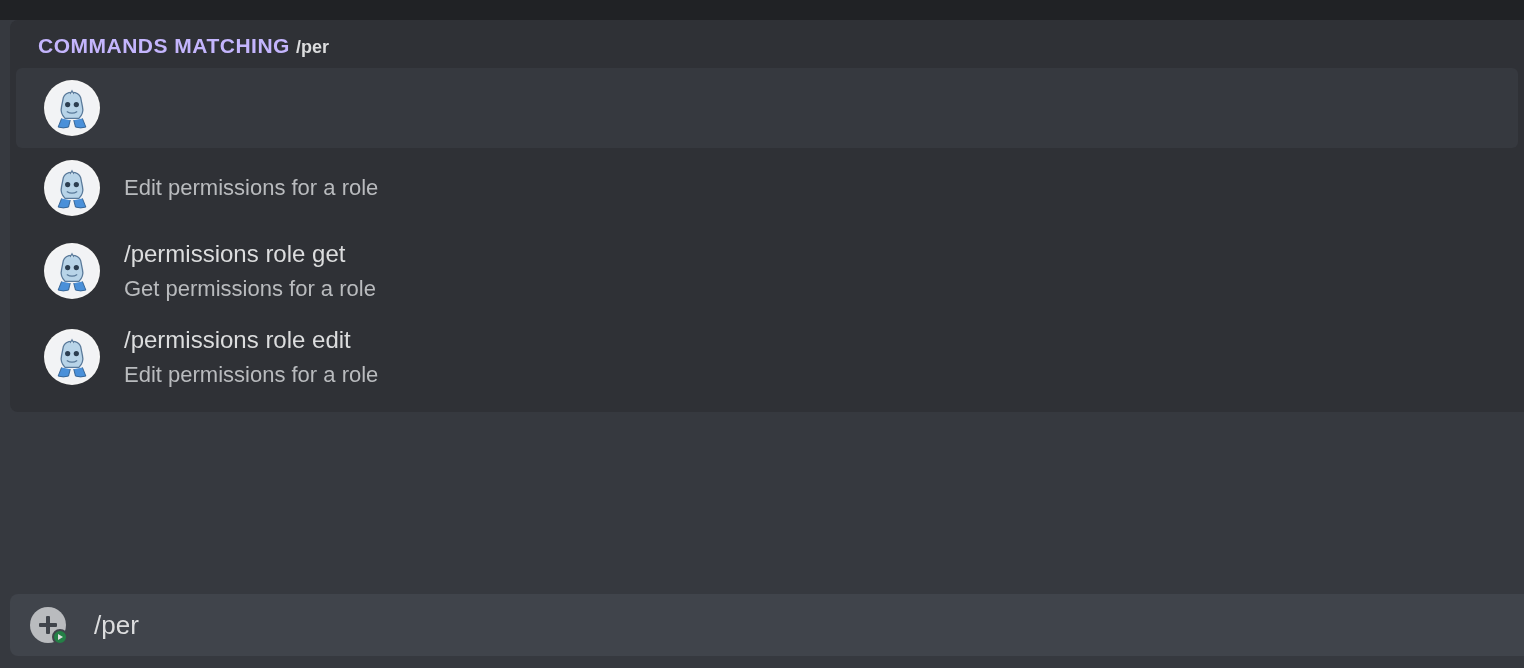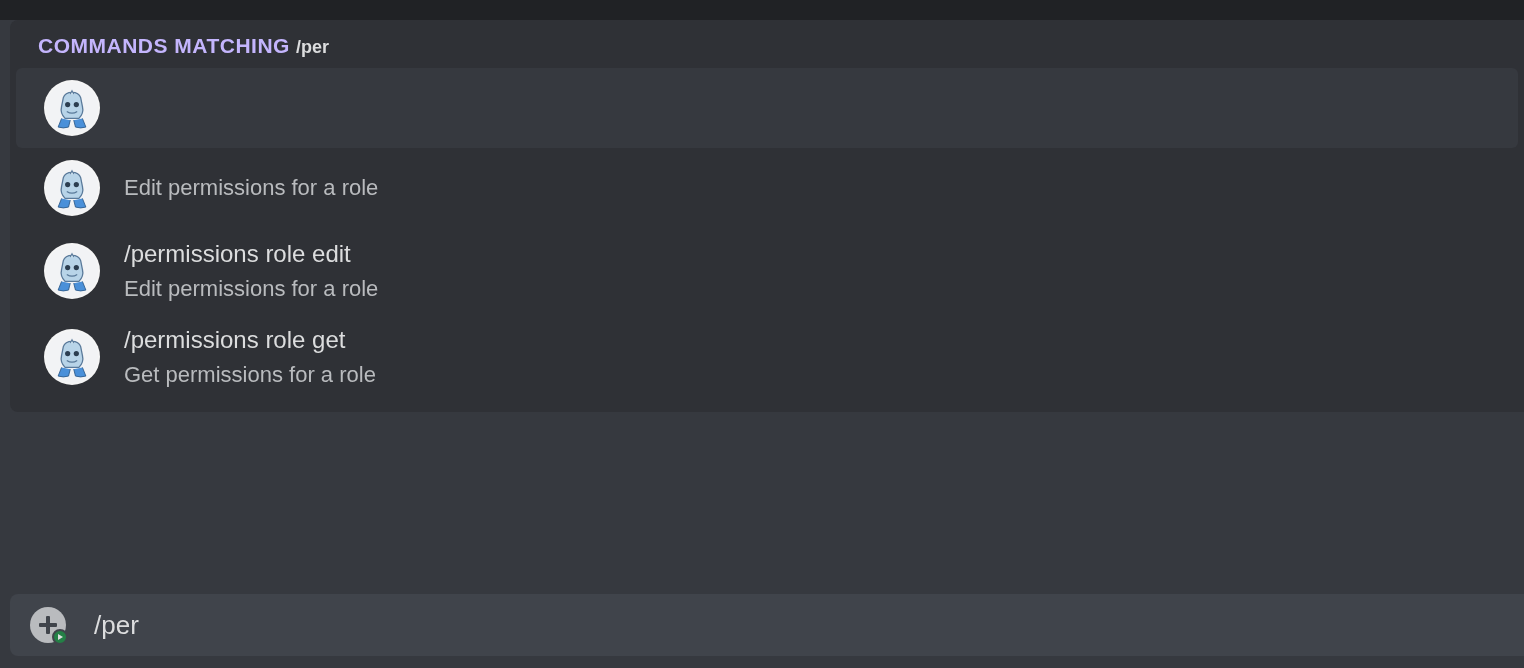--- a/index.html
+++ b/index.html
@@ -242,43 +242,43 @@
     <circle cx="25" cy="26" r="3" fill="#2c3e50"></circle>
     <circle cx="35" cy="26" r="3" fill="#2c3e50"></circle>
     <path d="M18 42 L14 52 Q20 54 26 52 L28 44" fill="#4a90d9" stroke="#2c5a8a" stroke-width="1"></path>
     <path d="M42 42 L46 52 Q40 54 34 52 L32 44" fill="#4a90d9" stroke="#2c5a8a" stroke-width="1"></path>
     <path d="M24 34 Q30 38 36 34" stroke="#5a7a9a" stroke-width="1.5" fill="none"></path>
     <path d="M28 14 L30 10 L32 14" stroke="#5a7a9a" stroke-width="1.2" fill="#d4e6f1"></path>
   </svg>
         </div>
         <div class="command-content">
           <div class="command-title-row">
+            <span class="command-name">/permissions role get</span>
+          </div>
+          <div class="command-desc">Get permissions for a role</div>
+        </div>
+      </div>
+      <div class="command-row">
+        <div class="avatar">
+          <svg viewBox="0 0 60 60">
+    <circle cx="30" cy="30" r="30" fill="#f2f3f5"></circle>
+    <path d="M20 18 Q22 12 30 12 Q38 12 40 18 L42 28 Q44 36 38 42 L22 42 Q16 36 18 28 Z" fill="#b8d4e8" stroke="#5a7a9a" stroke-width="1.5"></path>
+    <circle cx="25" cy="26" r="3" fill="#2c3e50"></circle>
+    <circle cx="35" cy="26" r="3" fill="#2c3e50"></circle>
+    <path d="M18 42 L14 52 Q20 54 26 52 L28 44" fill="#4a90d9" stroke="#2c5a8a" stroke-width="1"></path>
+    <path d="M42 42 L46 52 Q40 54 34 52 L32 44" fill="#4a90d9" stroke="#2c5a8a" stroke-width="1"></path>
+    <path d="M24 34 Q30 38 36 34" stroke="#5a7a9a" stroke-width="1.5" fill="none"></path>
+    <path d="M28 14 L30 10 L32 14" stroke="#5a7a9a" stroke-width="1.2" fill="#d4e6f1"></path>
+  </svg>
+        </div>
+        <div class="command-content">
+          <div class="command-title-row">
             <span class="command-name">/permissions role edit</span>
           </div>
           <div class="command-desc">Edit permissions for a role</div>
-        </div>
-      </div>
-      <div class="command-row">
-        <div class="avatar">
-          <svg viewBox="0 0 60 60">
-    <circle cx="30" cy="30" r="30" fill="#f2f3f5"></circle>
-    <path d="M20 18 Q22 12 30 12 Q38 12 40 18 L42 28 Q44 36 38 42 L22 42 Q16 36 18 28 Z" fill="#b8d4e8" stroke="#5a7a9a" stroke-width="1.5"></path>
-    <circle cx="25" cy="26" r="3" fill="#2c3e50"></circle>
-    <circle cx="35" cy="26" r="3" fill="#2c3e50"></circle>
-    <path d="M18 42 L14 52 Q20 54 26 52 L28 44" fill="#4a90d9" stroke="#2c5a8a" stroke-width="1"></path>
-    <path d="M42 42 L46 52 Q40 54 34 52 L32 44" fill="#4a90d9" stroke="#2c5a8a" stroke-width="1"></path>
-    <path d="M24 34 Q30 38 36 34" stroke="#5a7a9a" stroke-width="1.5" fill="none"></path>
-    <path d="M28 14 L30 10 L32 14" stroke="#5a7a9a" stroke-width="1.2" fill="#d4e6f1"></path>
-  </svg>
-        </div>
-        <div class="command-content">
-          <div class="command-title-row">
-            <span class="command-name">/permissions role get</span>
-          </div>
-          <div class="command-desc">Get permissions for a role</div>
         </div>
       </div>
     </div>
 </div>
 
 <div class="input-bar">
   <div class="plus-button">
     <div class="plus-badge"></div>
   </div>
   <div class="input-text">/per</div>

